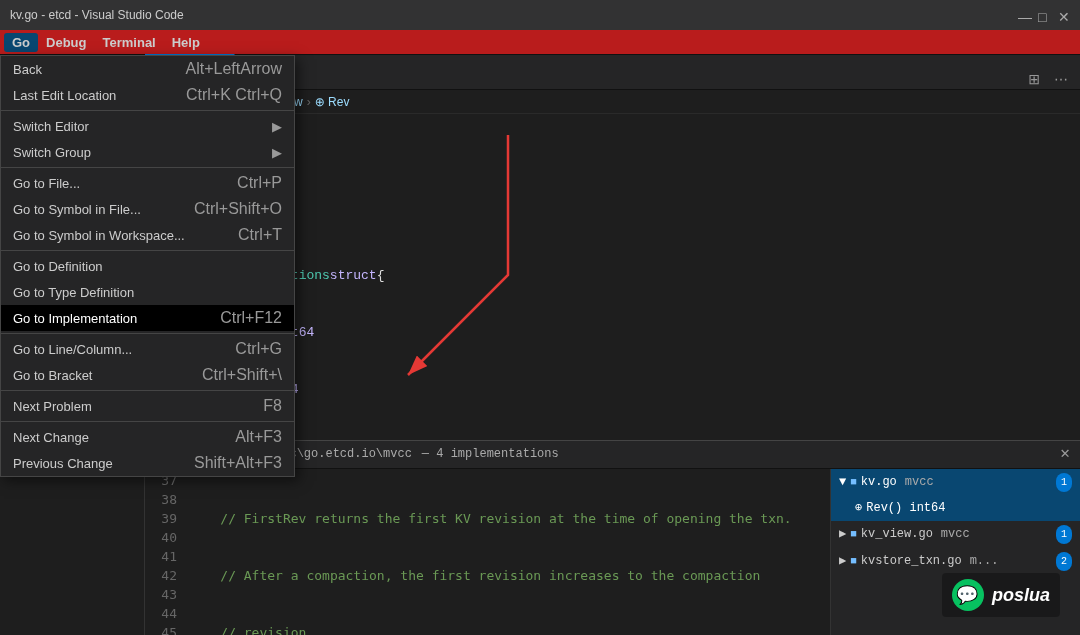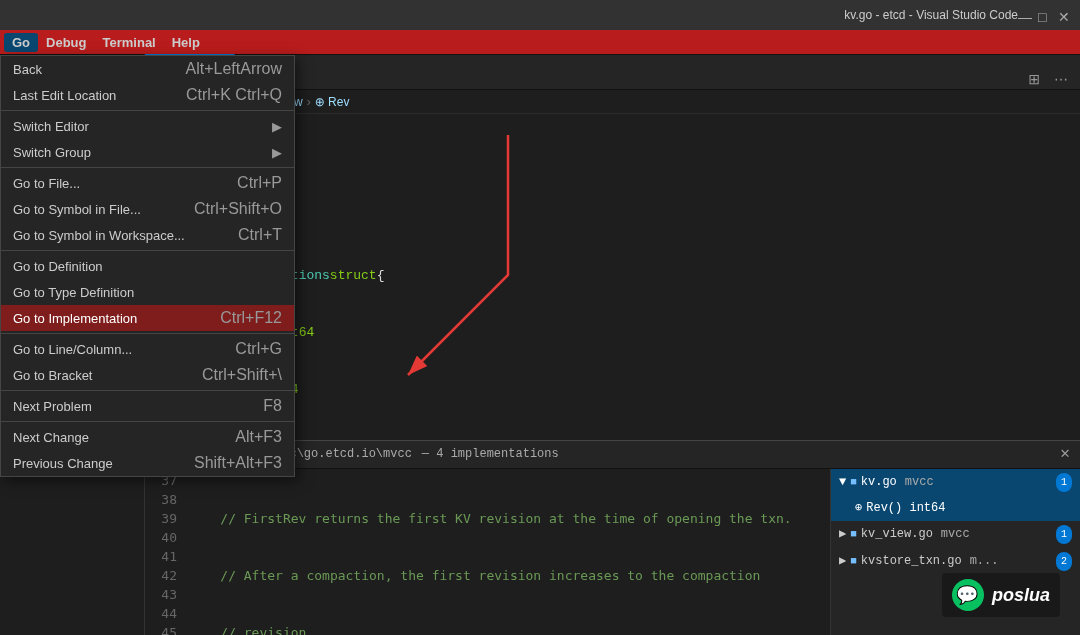--- a/index.html
+++ b/index.html
@@ -20,21 +20,21 @@
       background: #323233;
       display: flex;
       align-items: center;
       padding: 0 10px;
       color: #ccc;
       font-size: 12px;
       user-select: none;
     }
     .title-bar .title-text {
       flex: 1;
-      text-align: right;
+      text-align: left;
     }
     .title-bar .win-controls {
       display: flex;
       gap: 8px;
     }
     .win-controls span {
       width: 12px;
       height: 12px;
       font-size: 14px;
       cursor: pointer;
@@ -299,21 +299,21 @@
       font-size: 13px;
     }
     .go-menu-item {
       display: flex;
       align-items: center;
       height: 26px;
       padding: 0 12px;
       cursor: pointer;
       color: #ccc;
     }
-    .go-menu-item.highlighted { background: #7f1d1d; color: #fff; }
+    .go-menu-item.highlighted { background: #000000; color: #fff; }
     .go-menu-item .label { flex: 1; }
     .go-menu-item .shortcut { color: #999; font-size: 16px; margin-left: auto; }
     .go-menu-item .arrow { color: #999; margin-left: 4px; }
     .go-menu-separator {
       height: 1px;
       background: #454545;
       margin: 2px 0;
     }
 
     
@@ -339,21 +339,21 @@
       color: #555;
       font-size: 11px;
     }
     .left-code {
       flex: 1;
       white-space: pre;
       overflow: hidden;
     }
 
     
-    .kw { color: #84cc16; }
+    .kw { color: #c4b5fd; }
     .type-name { color: #4ec9b0; }
     .field { color: #9cdcfe; }
     .comment { color: #6a9955; }
     .punct { color: #dcdcdc; }
 
     
     .red-arrow {
       position: absolute;
       pointer-events: none;
       z-index: 50;

